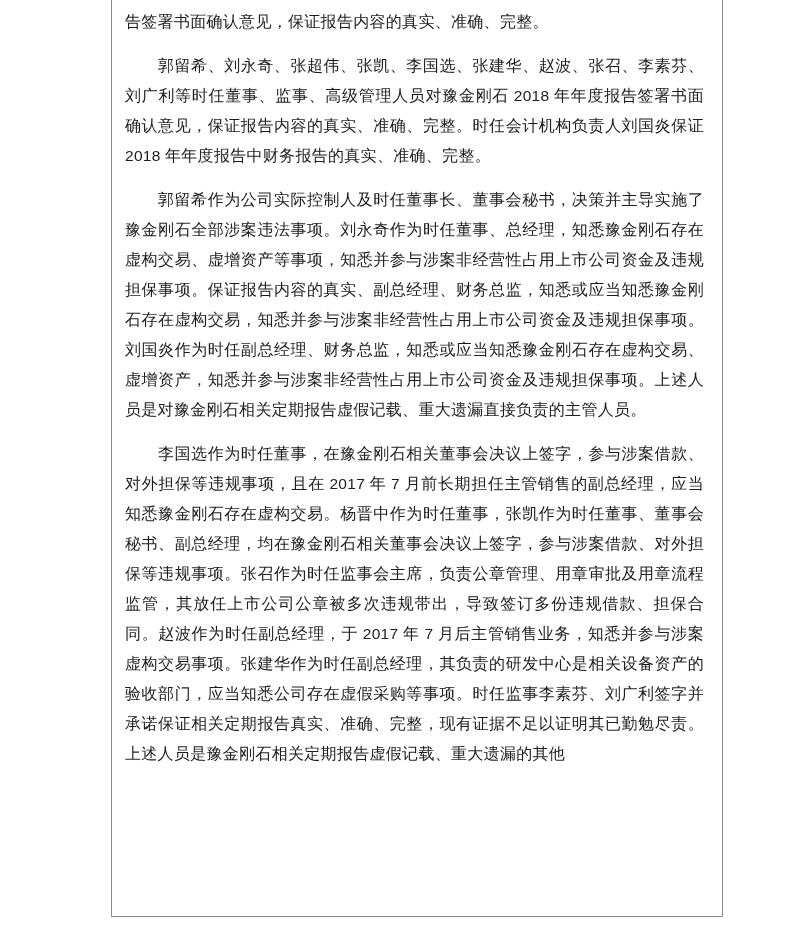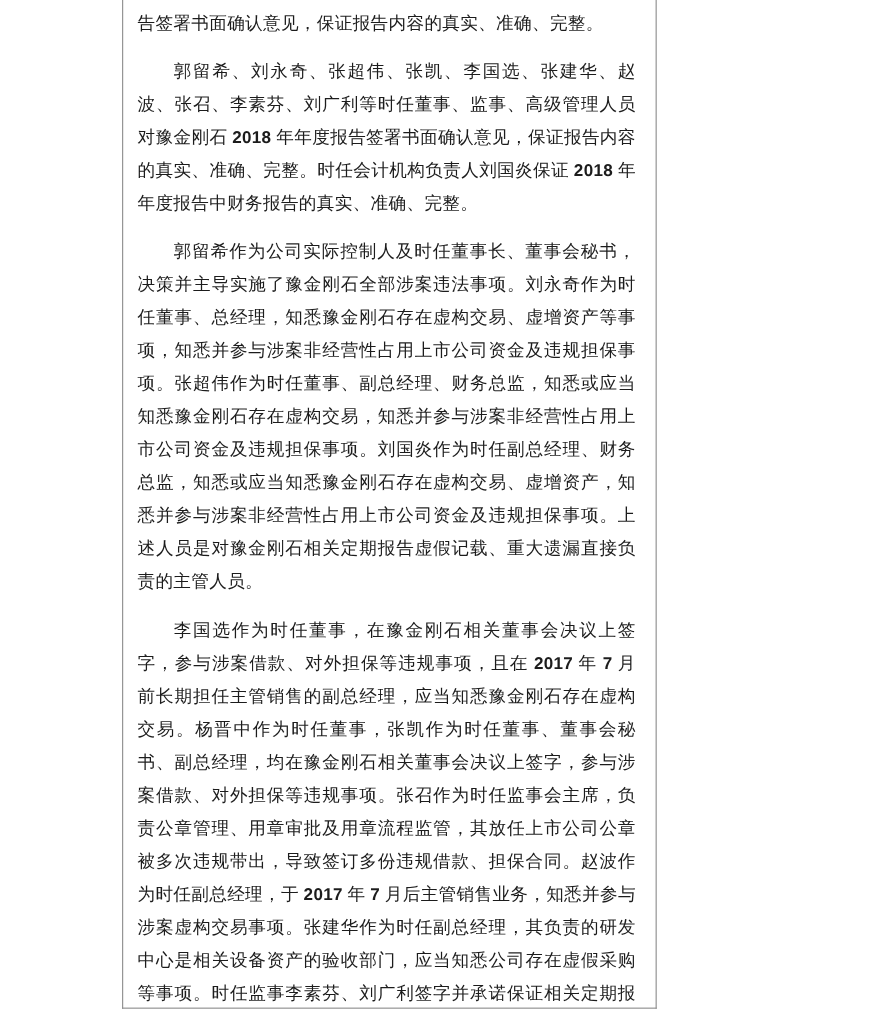--- a/index.html
+++ b/index.html
@@ -15,21 +15,21 @@
   .page {
     position: relative;
     width: 790px;
     height: 940px;
     background: var(--page-bg, #ffffff);
   }
   .content-box {
     position: absolute;
     left: 111px;
     top: 0;
-    width: 486px;
+    width: 612px;
     height: 917px;
     box-sizing: border-box;
     border-left: 1px solid var(--border-color, #8a8a8a);
     border-right: 1px solid var(--border-color, #8a8a8a);
     border-bottom: 1px solid var(--border-color, #8a8a8a);
     padding: 7px 18px 0 13px;
     overflow: hidden;
   }
   .para {
     margin: 0;
@@ -40,28 +40,27 @@
   }
   .para + .para {
     margin-top: 14px;
   }
   .para.indent {
     text-indent: 33px;
   }
   .num {
     font-family: "Liberation Sans", "DejaVu Sans", sans-serif;
     font-size: 15.5px;
-    font-weight: bold;
   }
 </style>
 </head>
 <body>
 
 <div class="page">
   <div class="content-box">
     <div id="doc-body">
         <p class="para">告签署书面确认意见，保证报告内容的真实、准确、完整。</p>
         <p class="para indent">郭留希、刘永奇、张超伟、张凯、李国选、张建华、赵波、张召、李素芬、刘广利等时任董事、监事、高级管理人员对豫金刚石 <span class="num">2018</span> 年年度报告签署书面确认意见，保证报告内容的真实、准确、完整。时任会计机构负责人刘国炎保证 <span class="num">2018</span> 年年度报告中财务报告的真实、准确、完整。</p>
-        <p class="para indent">郭留希作为公司实际控制人及时任董事长、董事会秘书，决策并主导实施了豫金刚石全部涉案违法事项。刘永奇作为时任董事、总经理，知悉豫金刚石存在虚构交易、虚增资产等事项，知悉并参与涉案非经营性占用上市公司资金及违规担保事项。张超伟作为时任董事、副总经理、财务总监，知悉或应当知悉豫金刚石存在虚构交易，知悉并参与涉案非经营性占用上市公司资金及违规担保事项。刘国炎作为时任副总经理、财务总监，知悉或应当知悉豫金刚石存在虚构交易、虚增资产，知悉并参与涉案非经营性占用上市公司资金及违规担保事项。上述人员是对豫金刚石相关定期报告虚假记载、重大遗漏直接负责的主管人员。</p>
+        <p class="para indent">郭留希作为公司实际控制人及时任董事长、董事会秘书，决策并主导实施了豫金刚石全部涉案违法事项。刘永奇作为时任董事、总经理，知悉豫金刚石存在虚构交易、虚增资产等事项，知悉并参与涉案非经营性占用上市公司资金及违规担保事项。保证报告内容的真实、副总经理、财务总监，知悉或应当知悉豫金刚石存在虚构交易，知悉并参与涉案非经营性占用上市公司资金及违规担保事项。刘国炎作为时任副总经理、财务总监，知悉或应当知悉豫金刚石存在虚构交易、虚增资产，知悉并参与涉案非经营性占用上市公司资金及违规担保事项。上述人员是对豫金刚石相关定期报告虚假记载、重大遗漏直接负责的主管人员。</p>
         <p class="para indent">李国选作为时任董事，在豫金刚石相关董事会决议上签字，参与涉案借款、对外担保等违规事项，且在 <span class="num">2017</span> 年 <span class="num">7</span> 月前长期担任主管销售的副总经理，应当知悉豫金刚石存在虚构交易。杨晋中作为时任董事，张凯作为时任董事、董事会秘书、副总经理，均在豫金刚石相关董事会决议上签字，参与涉案借款、对外担保等违规事项。张召作为时任监事会主席，负责公章管理、用章审批及用章流程监管，其放任上市公司公章被多次违规带出，导致签订多份违规借款、担保合同。赵波作为时任副总经理，于 <span class="num">2017</span> 年 <span class="num">7</span> 月后主管销售业务，知悉并参与涉案虚构交易事项。张建华作为时任副总经理，其负责的研发中心是相关设备资产的验收部门，应当知悉公司存在虚假采购等事项。时任监事李素芬、刘广利签字并承诺保证相关定期报告真实、准确、完整，现有证据不足以证明其已勤勉尽责。上述人员是豫金刚石相关定期报告虚假记载、重大遗漏的其他</p>
       </div>
   </div>
 </div>
 
 </body></html>

